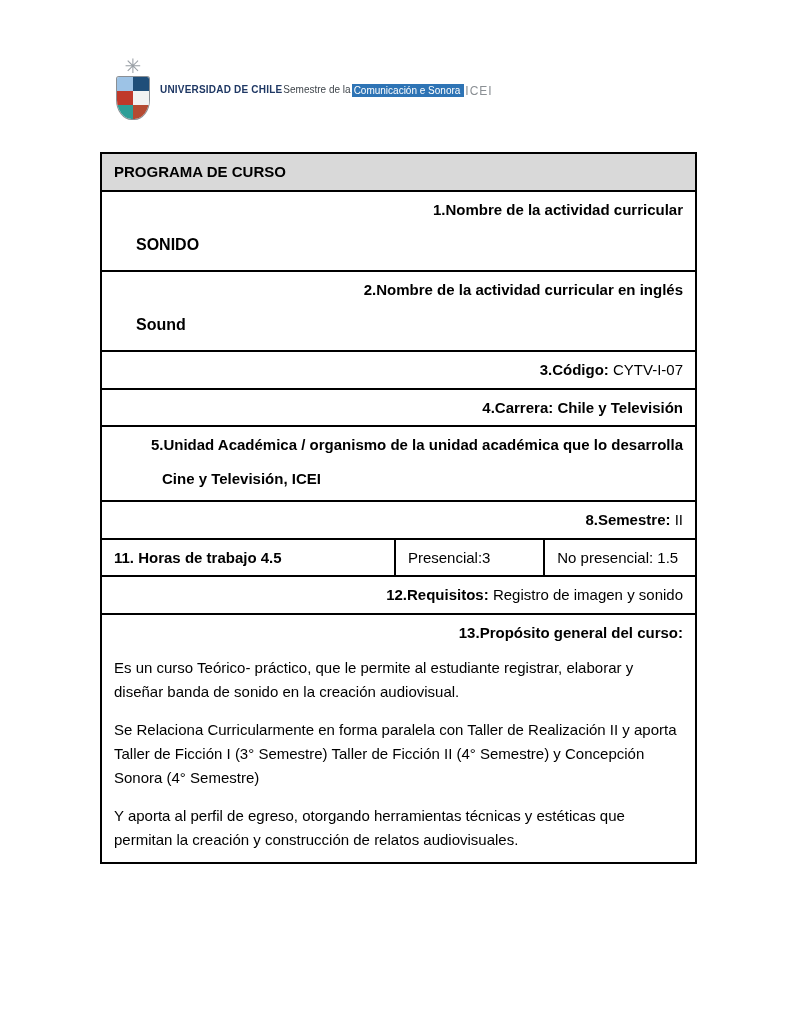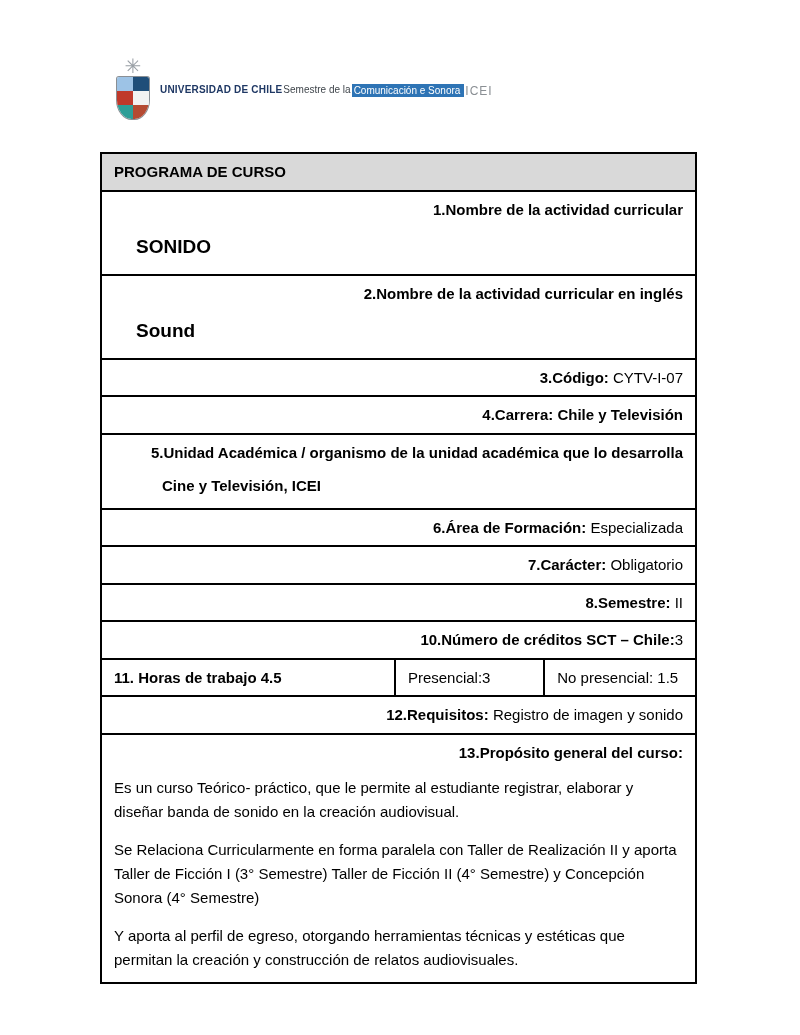--- a/index.html
+++ b/index.html
@@ -75,21 +75,21 @@
   td.title-cell {
     background: #d9d9d9;
     text-align: left;
     font-weight: bold;
     padding: 6px 12px;
   }
   .b { font-weight: bold; }
   .item { padding-left: 22px; text-align: right; }
   .num { display: inline-block; width: 26px; font-weight: bold; }
   .value-line { padding-left: 22px; margin-top: 16px; margin-bottom: 6px; font-weight: bold; }
-  .value-line.big { font-size: 19px; }
+  .value-line.big { font-size: 16px; }
   .sub-value { padding-left: 48px; margin-top: 14px; margin-bottom: 4px; font-weight: bold; }
   .para { margin-top: 14px; line-height: 1.6; }
   .para:last-child { margin-bottom: 2px; }
   td.hours-cell { vertical-align: top; }
 </style>
 </head>
 <body>
 
 <div class="page">
 
@@ -152,47 +152,30 @@
       </td>
     </tr>
 
     <tr>
       <td colspan="3">
         <div class="item"><span class="num">5.</span><span class="b">Unidad Académica / organismo de la unidad académica que lo desarrolla</span></div>
         <div class="sub-value">Cine y Televisión, ICEI</div>
       </td>
     </tr>
 
-    <tr>
-      <td colspan="3">
-        <div class="item"><span class="num">6.</span><span class="b">Área de Formación:</span>
-          <span>Especializada</span></div>
-      </td>
-    </tr>
 
-    <tr>
-      <td colspan="3">
-        <div class="item"><span class="num">7.</span><span class="b">Carácter:</span>
-          <span>Obligatorio</span></div>
-      </td>
-    </tr>
 
     <tr>
       <td colspan="3">
         <div class="item"><span class="num">8.</span><span class="b">Semestre:</span>
           <span>II</span></div>
       </td>
     </tr>
 
 
-    <tr>
-      <td colspan="3">
-        <div class="item"><span class="num">10.</span><span class="b">Número de créditos SCT – Chile:</span><span>3</span></div>
-      </td>
-    </tr>
 
     <tr>
       <td class="hours-cell b">11. Horas de trabajo 4.5</td>
       <td class="hours-cell">Presencial:3</td>
       <td class="hours-cell">No presencial: 1.5</td>
     </tr>
 
     <tr>
       <td colspan="3">
         <div class="item"><span class="num">12.</span><span class="b">Requisitos:</span>

